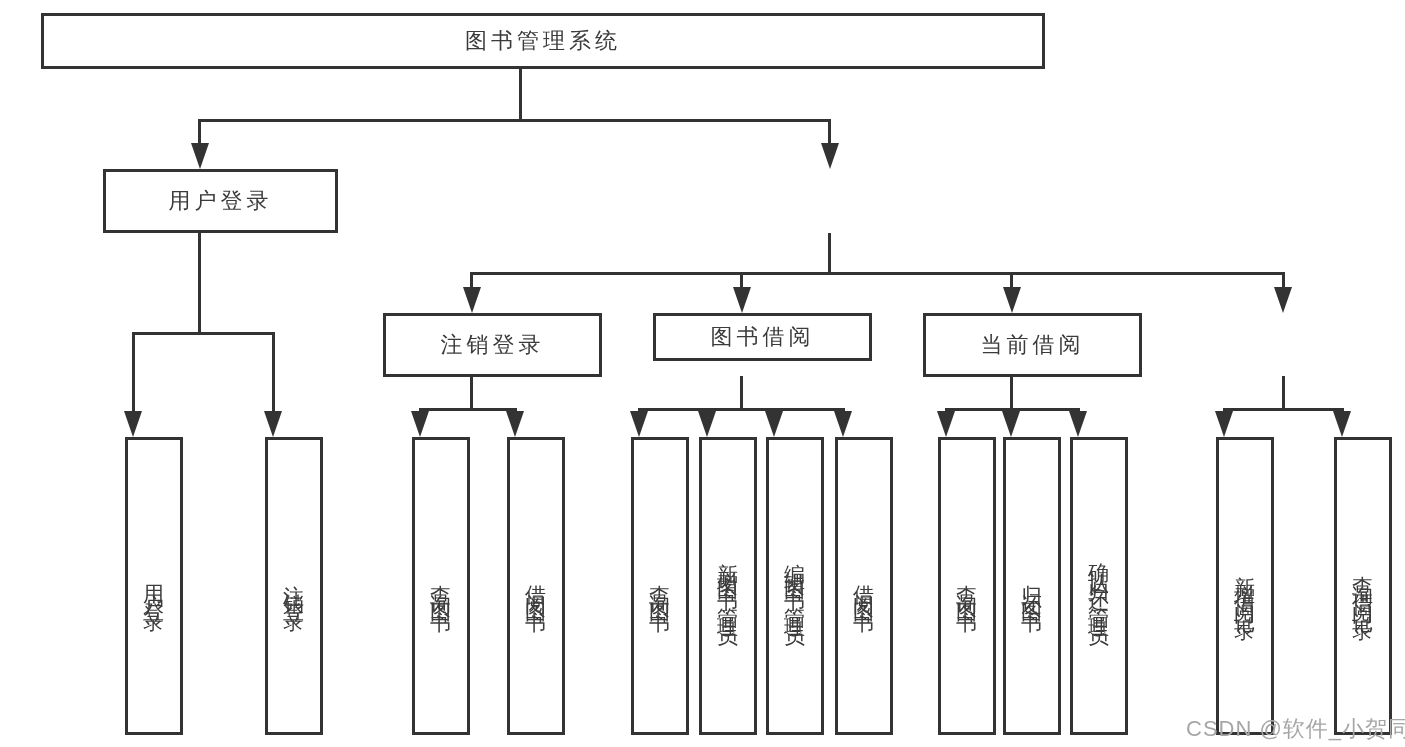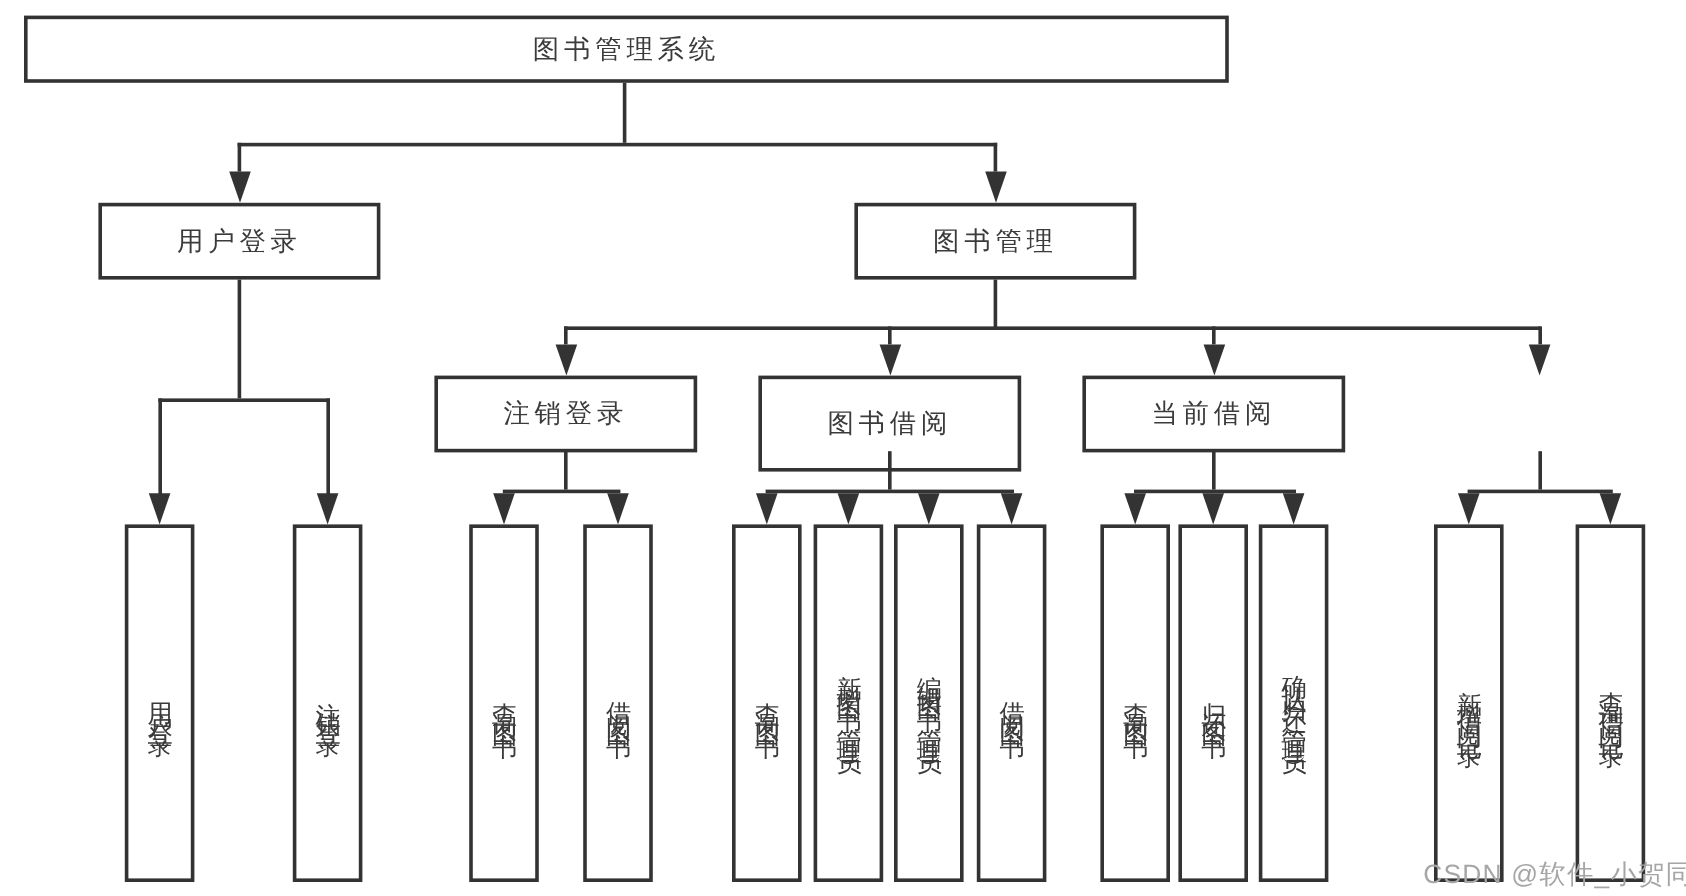--- a/index.html
+++ b/index.html
@@ -2,21 +2,21 @@
 <html><head>
 <meta charset="utf-8">
 <style>
   html,body{margin:0;padding:0;background:#ffffff;}
   .canvas{
     position:relative;width:1405px;height:747px;background:#ffffff;overflow:hidden;
     font-family:"Liberation Sans","DejaVu Sans",sans-serif;color:#3b3b3b;
   }
   .box{
     position:absolute;background:#ffffff;border:3px solid #333333;box-sizing:border-box;
-    display:flex;align-items:center;justify-content:center;
+    display:flex;align-items:center;justify-content:center;margin-left:21px;
   }
   .hbox span{font-size:22px;letter-spacing:4px;color:#3b3b3b;white-space:nowrap;}
   .vbox span{
     writing-mode:vertical-rl;text-orientation:mixed;
     font-size:21px;line-height:1;letter-spacing:9px;color:#3b3b3b;
   }
   .line{position:absolute;background:#333333;}
   .arrow{
     position:absolute;width:0;height:0;
     border-left:9px solid transparent;border-right:9px solid transparent;
@@ -32,28 +32,25 @@
 
 <div class="canvas">
 
   <div class="box hbox" style="left:20px;top:13px;width:1004px;height:56px">
     <span>图书管理系统</span>
   </div>
 
   <div class="box hbox" style="left:82px;top:169px;width:235px;height:64px">
     <span>用户登录</span>
   </div>
-  <div class="box hbox" style="left:712px;top:169px;width:235px;height:64px">
-    <span>图书管理</span>
-  </div>
 
   <div class="box hbox" style="left:362px;top:313px;width:219px;height:64px">
     <span>注销登录</span>
   </div>
-  <div class="box hbox" style="left:632px;top:313px;width:219px;height:80px">
+  <div class="box hbox" style="left:632px;top:313px;width:219px;height:48px">
     <span>图书借阅</span>
   </div>
   <div class="box hbox" style="left:902px;top:313px;width:219px;height:64px">
     <span>当前借阅</span>
   </div>
 
   <div class="box vbox" style="left:104px;top:437px;width:58px;height:298px">
     <span>用户登录</span>
   </div>
   <div class="box vbox" style="left:244px;top:437px;width:58px;height:298px">

